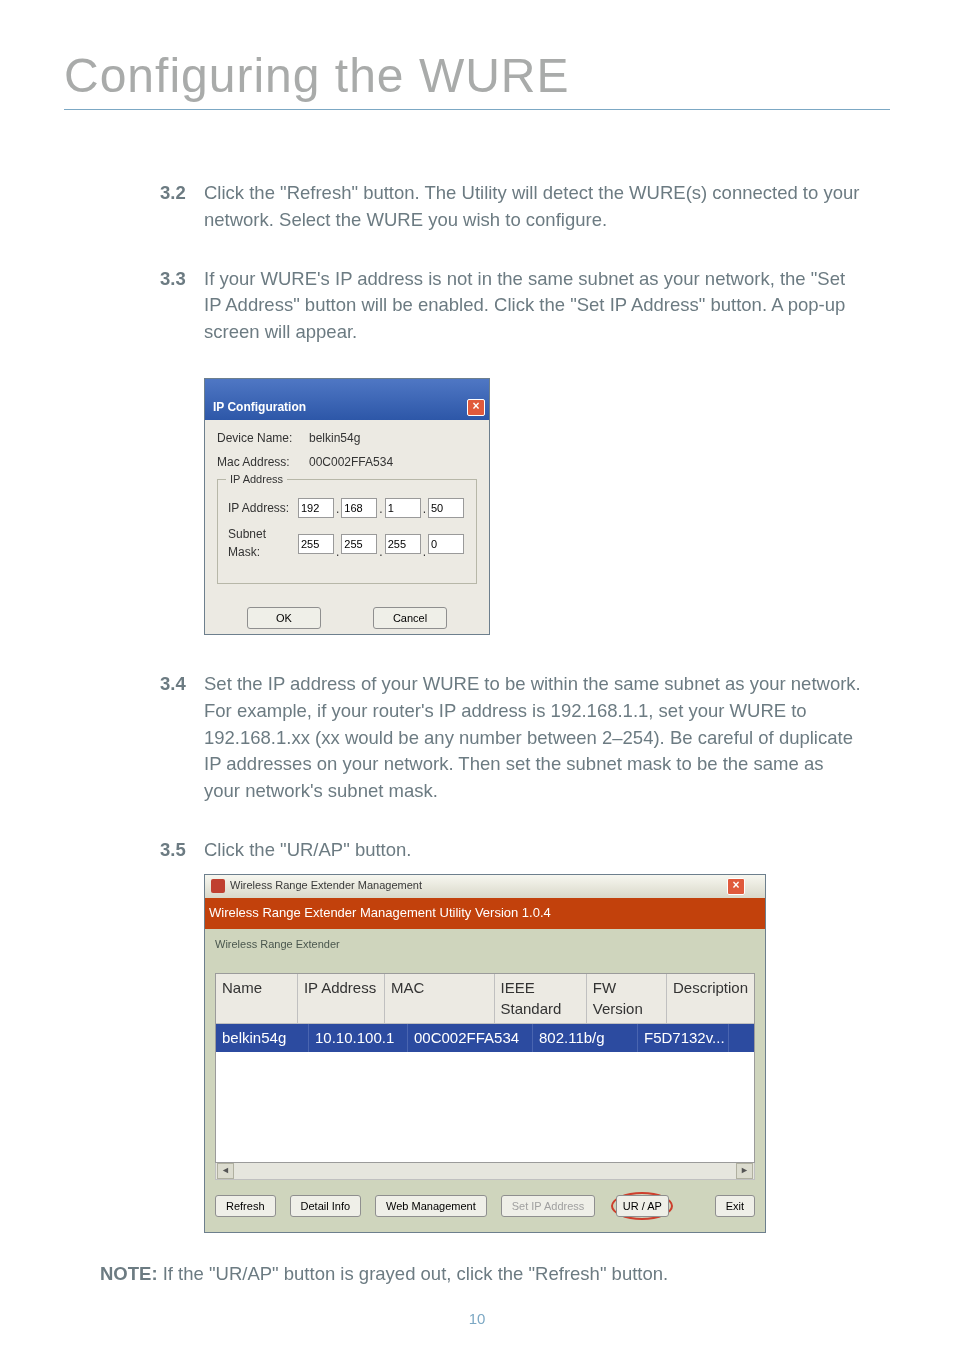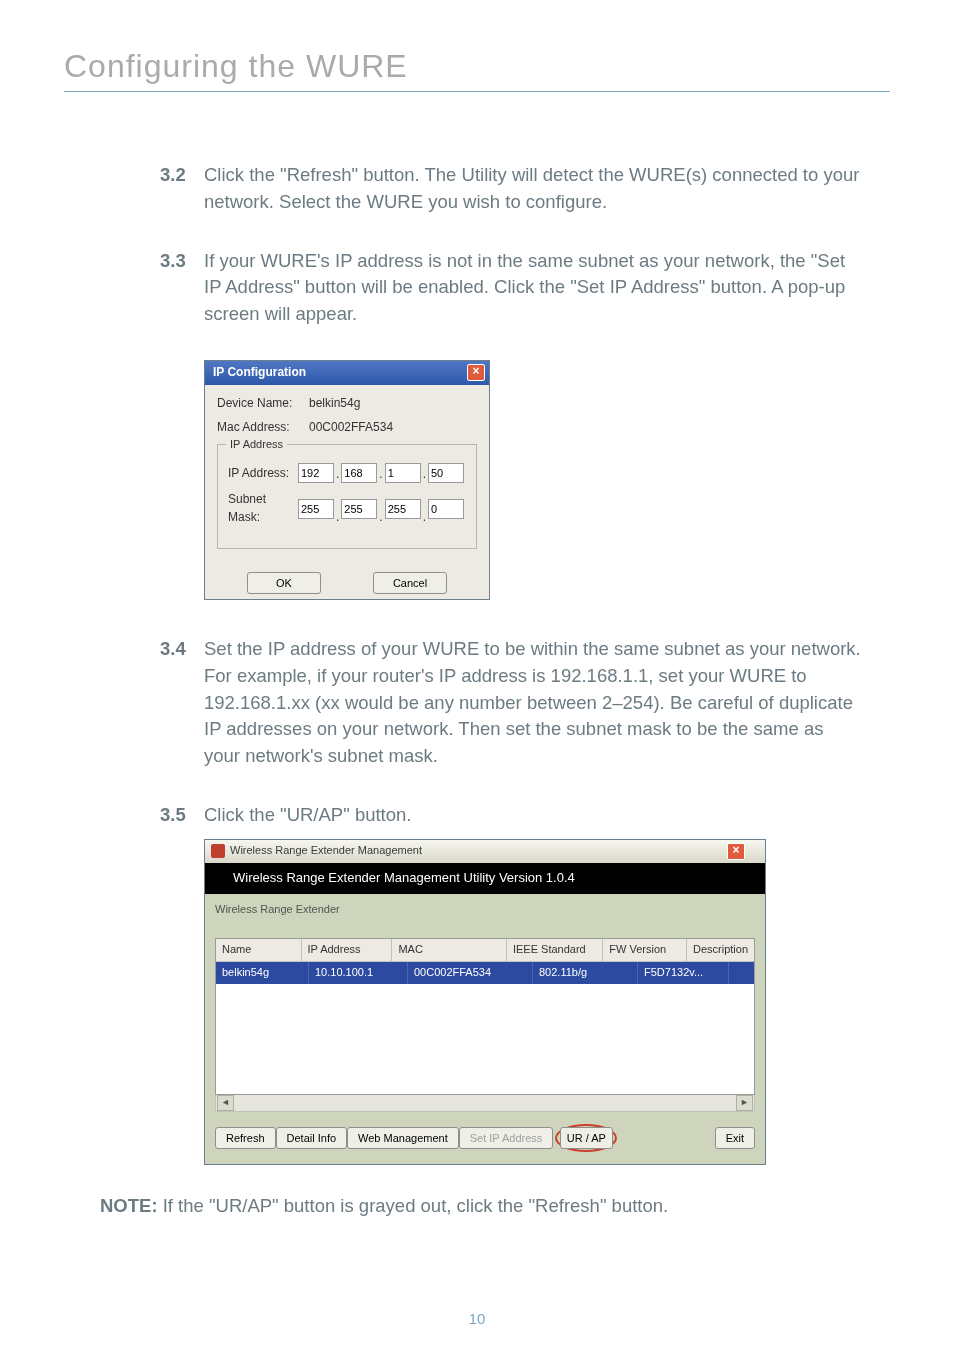--- a/index.html
+++ b/index.html
@@ -10,21 +10,21 @@
   }
   .page {
     width: 954px;
     height: 1363px;
     background: #fff;
     position: relative;
     box-sizing: border-box;
     padding-top: 48px;
   }
   .heading {
-    font-size: 32px;
+    font-size: 48px;
     font-weight: 300;
     color: #a9abaa;
     letter-spacing: 1px;
     padding-left: 64px;
     font-family: Arial, Helvetica, sans-serif;
   }
   .rule {
     border: none;
     border-top: 1px solid #7ca8c4;
     margin: 6px 64px 0 64px;
@@ -54,21 +54,21 @@
     width: 284px;
     border: 1px solid #6d7f8d;
     background: #eceae3;
     font-family: Tahoma, Arial, sans-serif;
     font-size: 12px;
     color: #333;
   }
   .titlebar {
     background: linear-gradient(#4f77c4,#2d57a8);
     color: #fff;
-    padding: 3px 4px 4px 8px;
+    padding: 20px 4px 4px 8px;
     display: flex;
     align-items: center;
     justify-content: space-between;
     font-weight: bold;
   }
   .closebox {
     width: 16px; height: 15px;
     background: #e05a3c;
     border: 1px solid #fff;
     color: #fff;
@@ -152,38 +152,38 @@
   }
   .mgr .tb-left {
     display: flex; align-items: center; gap: 5px;
   }
   .mgr-icon {
     width: 14px; height: 14px;
     background: #c04030;
     border-radius: 2px;
   }
   .greenband {
-    background: #000000;
+    background: #c2410c;
     color: #fff;
-    padding: 6px 28px;
+    padding: 6px 4px;
     font-size: 13px;
   }
   .mgr-body {
     background: #cfd5bd;
     padding: 8px 10px 12px 10px;
   }
   .sublabel {
     color: #4a574e;
     font-size: 11px;
     margin-bottom: 4px;
   }
   .table {
     border: 1px solid #9b9b9b;
     background: #1d4ed8;
-    font-size: 11px;
+    font-size: 15px;
     margin-top: 20px;
   }
   .thead {
     display: flex;
     background: #eceae3;
     border-bottom: 1px solid #c0c0c0;
   }
   .th {
     padding: 3px 6px;
     border-right: 1px solid #c0c0c0;
@@ -217,20 +217,21 @@
     width: 15px; height: 14px;
     background: #dcdccf;
     border: 1px solid #b0b0a0;
     font-size: 9px;
     text-align: center;
     line-height: 12px;
     color: #555;
   }
   .mgr-btns {
     display: flex;
+    gap: 14px;
     margin-top: 12px;
     align-items: center;
   }
   .mbtn {
     height: 22px;
     background: #efefe8;
     border: 1px solid #8f8f8f;
     border-radius: 3px;
     font-size: 11px;
     padding: 0 10px;

